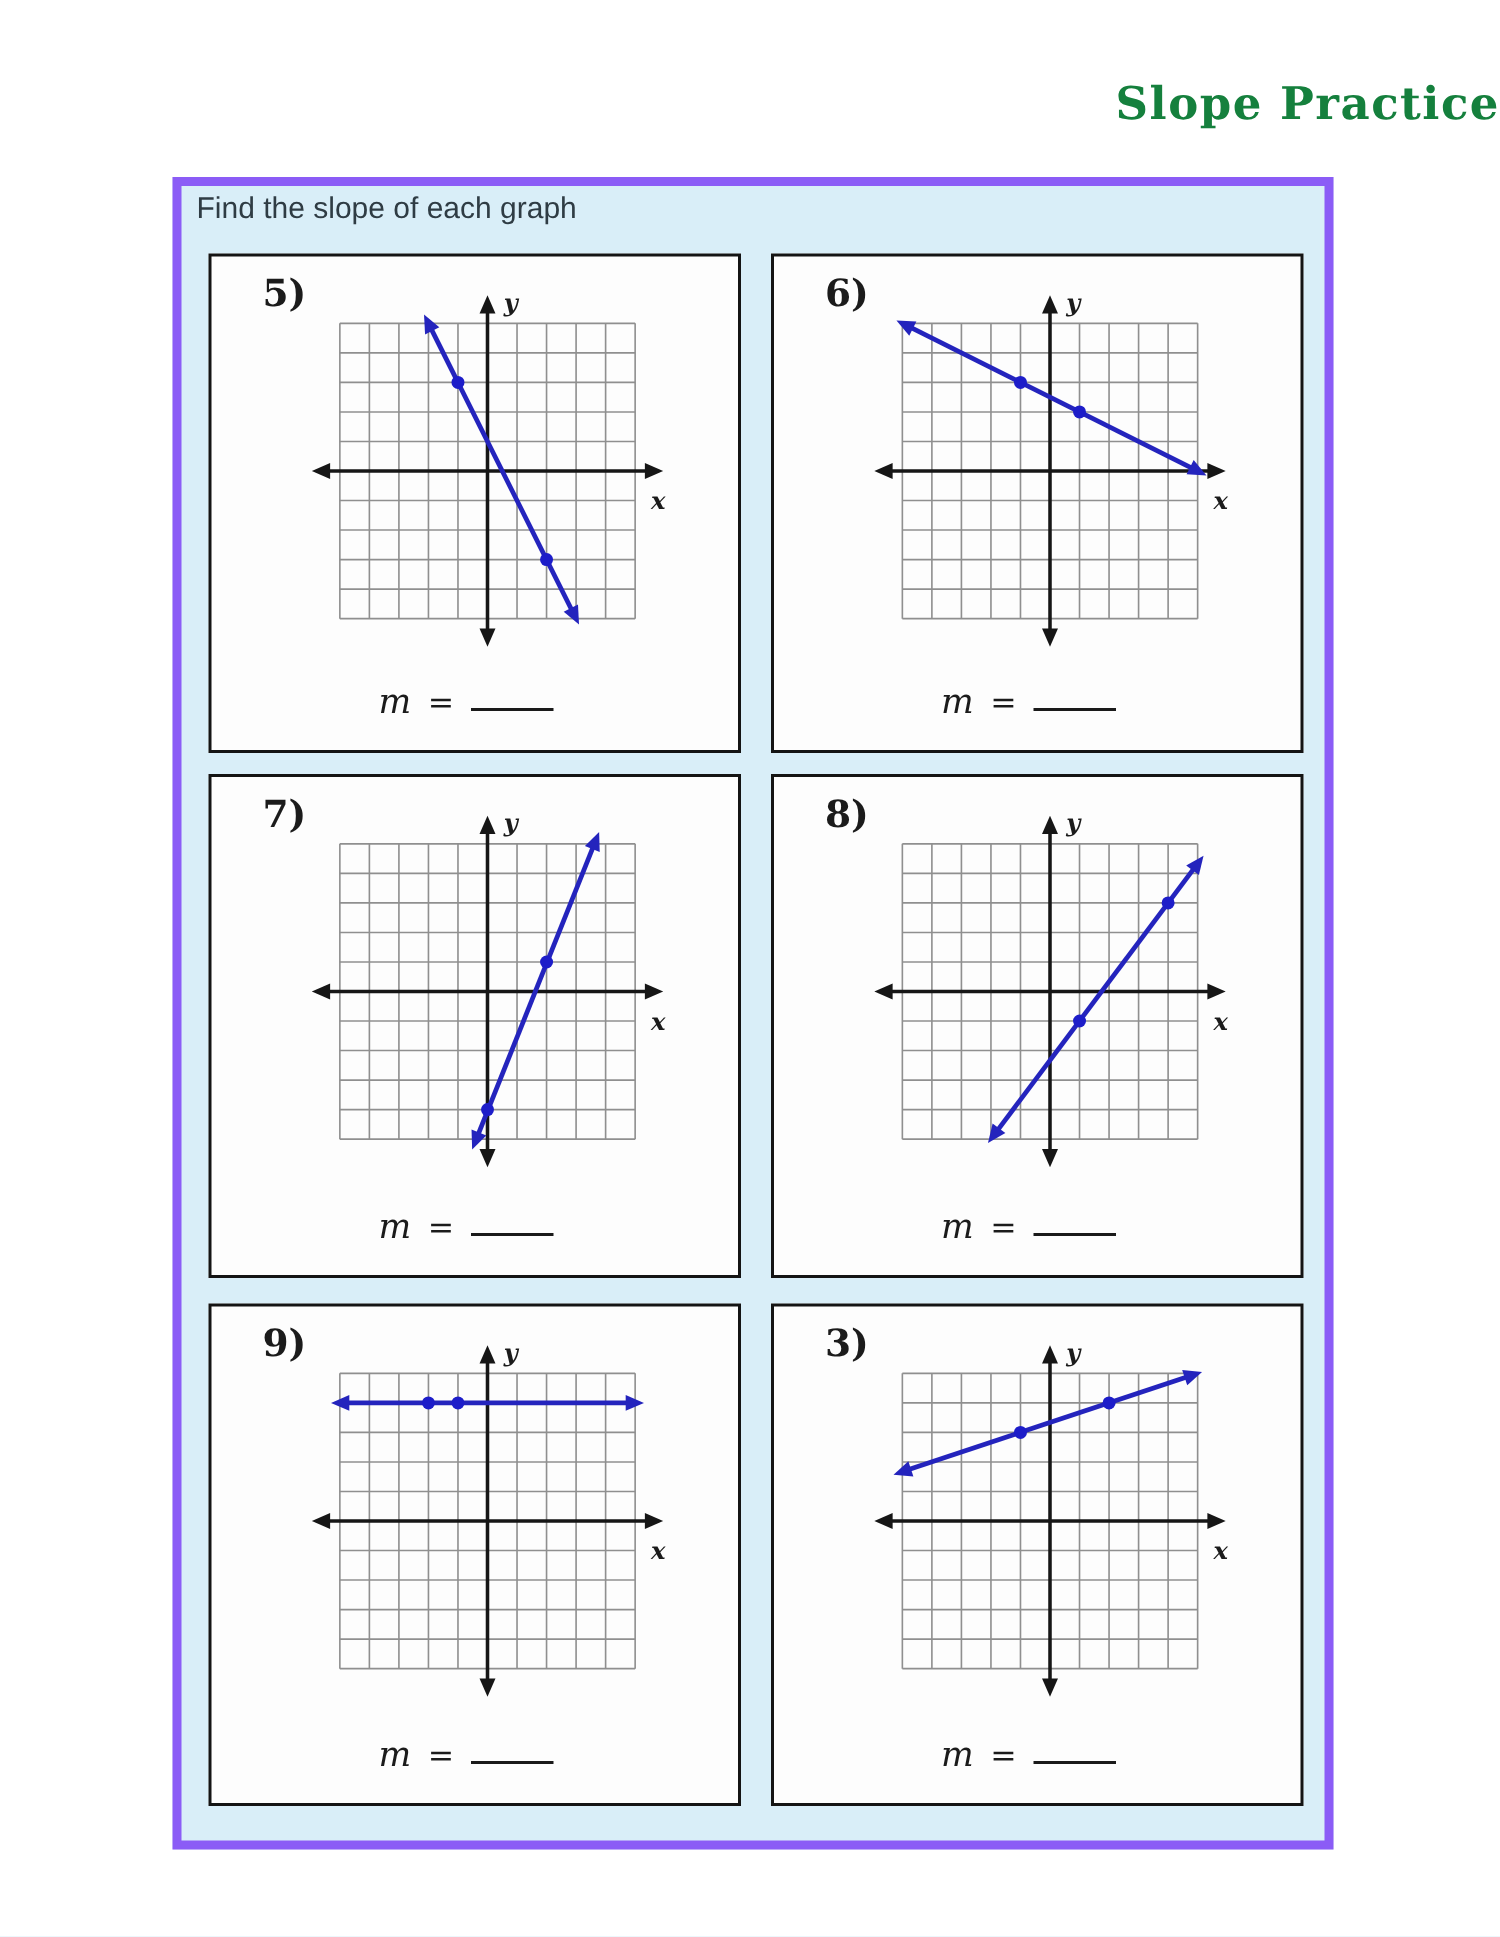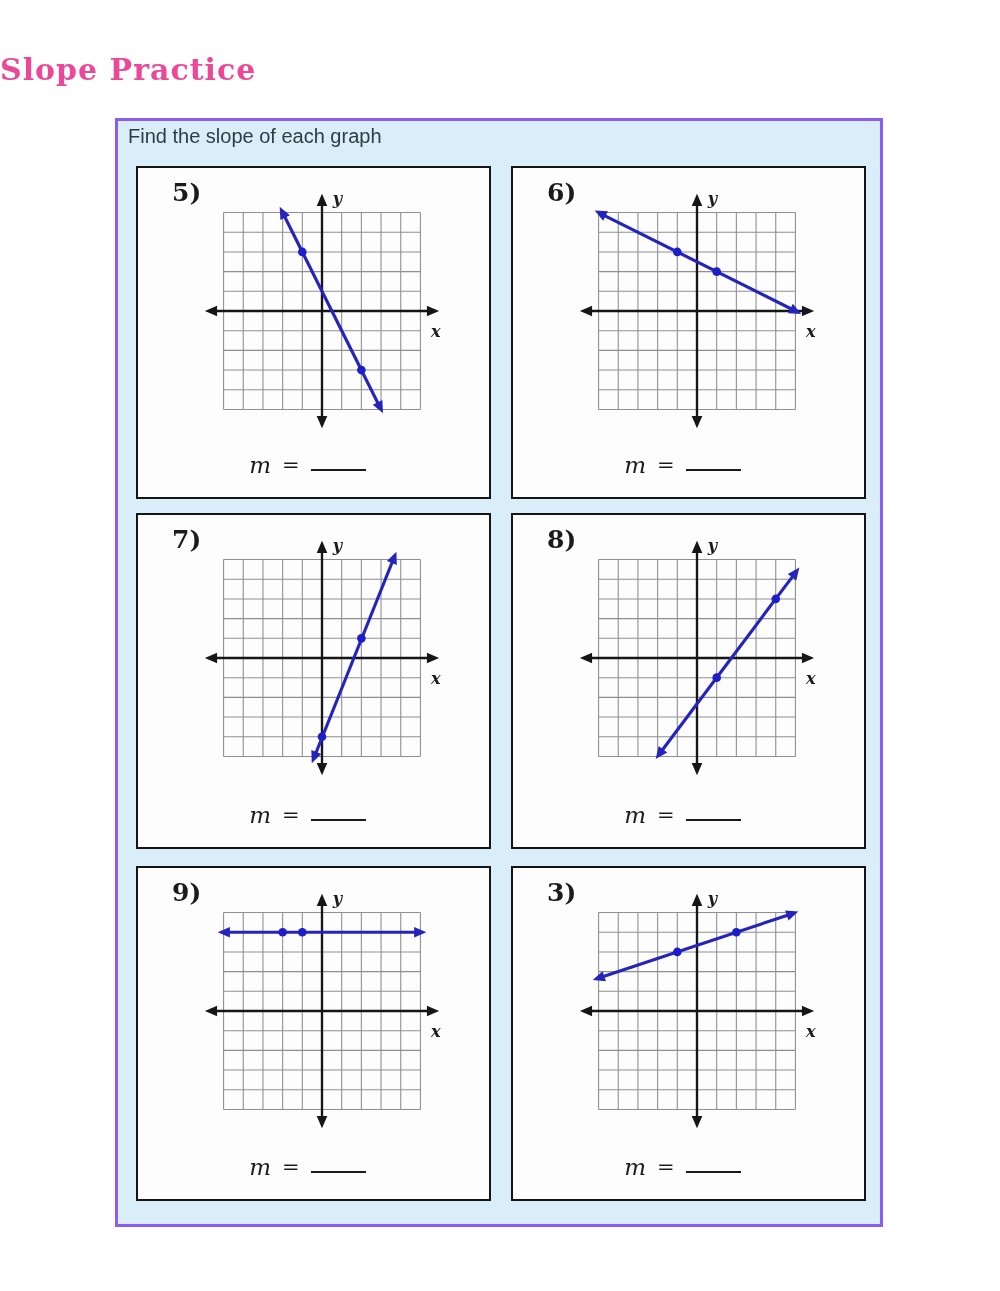--- a/index.html
+++ b/index.html
@@ -6,34 +6,34 @@
   body {
     width: 1000px; height: 1291px;
     background: #ffffff;
     position: relative;
     font-family: "Liberation Sans", sans-serif;
     overflow: hidden;
   }
   .title {
     position: absolute;
     top: 52px; left: 0; width: 100%;
-    text-align: left;
+    text-align: right;
     font-family: "DejaVu Serif", serif;
     font-size: 30px;
     font-weight: 600;
     letter-spacing: 1px;
-    color: #ec4899;
+    color: #15803d;
     margin: 0;
   }
   .panel {
     position: absolute;
     left: 115px; top: 118px;
     width: 762px; height: 1103px;
     background: #d9eef8;
-    border: 3px solid #8b5cf6;
+    border: 6px solid #8b5cf6;
   }
   .instruction {
     position: absolute;
     left: 10px; top: 4px;
     font-size: 20px;
     color: #2f3c44;
   }
   .card {
     position: absolute;
     width: 351px;

